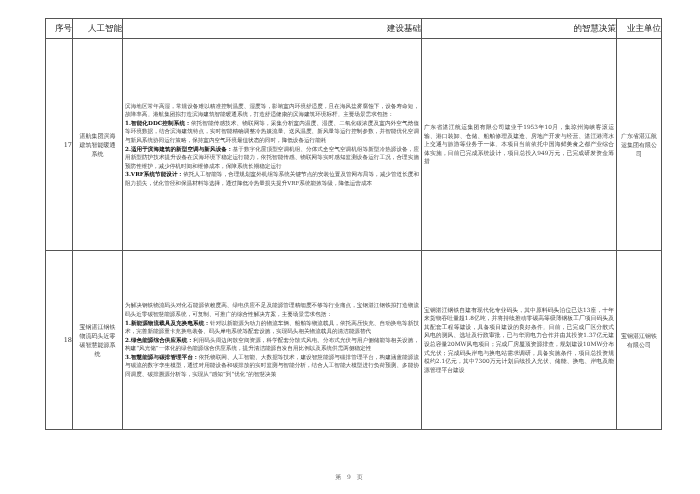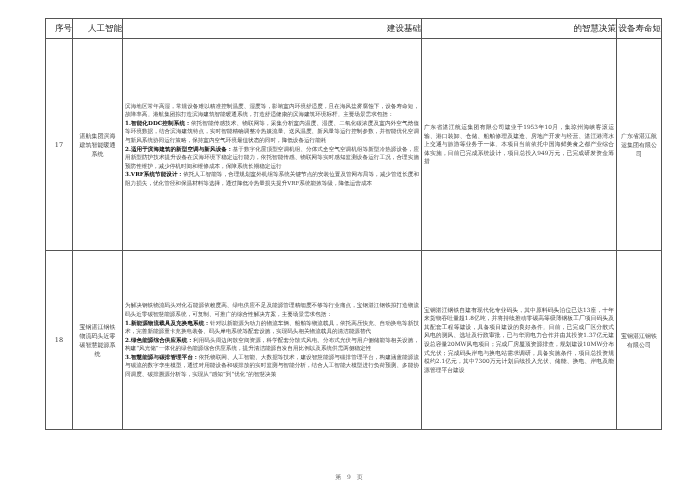--- a/index.html
+++ b/index.html
@@ -4,21 +4,21 @@
 <style>
   html, body { margin: 0; padding: 0; background: #ffffff; }
   body { width: 700px; height: 494px; position: relative; overflow: hidden;
          font-family: "DejaVu Serif", "Liberation Serif", serif; color: #222; }
   .page-table { position: absolute; left: 45px; top: 18px; width: 616px;
                 border-collapse: collapse; table-layout: fixed; }
   .page-table td { border: 1px solid #555; padding: 0; vertical-align: middle; }
   .title-cell { height: 29px; text-align: center; font-weight: bold; font-size: 13px;
                 letter-spacing: 0.5px; color: #111; }
   .head-cell { height: 19px; text-align: right; font-size: 8.5px; color: #222; }
-  .num-cell { text-align: center; font-size: 6.5px; color: #333; }
+  .num-cell { text-align: right; font-size: 6.5px; color: #333; }
   .name-cell { text-align: center; font-size: 6px; line-height: 9px; padding: 0 6px !important; color: #444; }
   .req-cell { font-size: 5.6px; line-height: 8.6px; padding: 0 2px !important; color: #444; text-align: justify; }
   .base-cell { font-size: 5.8px; line-height: 8.6px; padding: 0 2px !important; color: #444; text-align: justify; }
   .owner-cell { text-align: center; font-size: 6px; line-height: 9px; padding: 0 4px !important; color: #444; }
   .req-cell p, .base-cell p { margin: 0; }
   .bold-lead { font-weight: bold; color: #111; }
   .row17 { height: 212px; }
   .row18 { height: 179px; }
   .footer { position: absolute; left: 0; width: 700px; top: 473px; text-align: center;
             font-size: 6px; color: #666; letter-spacing: 2px; }
@@ -33,21 +33,21 @@
     <col style="width:299px">
     <col style="width:195px">
     <col style="width:45px">
   </colgroup>
   <tbody>
   <tr>
     <td class="head-cell">序号</td>
     <td class="head-cell">人工智能</td>
     <td class="head-cell">建设基础</td>
     <td class="head-cell">的智慧决策</td>
-    <td class="head-cell">设备寿命短</td>
+    <td class="head-cell">业主单位</td>
   </tr>
 
   <tr class="row17">
     <td class="num-cell">17</td>
     <td class="name-cell">湛航集团滨海建筑智能暖通系统</td>
     <td class="req-cell">
       <p>滨海地区常年高湿，常规设备难以精准控制温度、湿度等，影响室内环境舒适度，且在海风盐雾腐蚀下，设备寿命短，故障率高。港航集团拟打造滨海建筑智能暖通系统，打造舒适健康的滨海建筑环境标杆。主要场景需求包括：</p>
       <p><span class="bold-lead">1.智能化DDC控制系统：</span><span>依托智能传感技术、物联网等，采集分析室内温度、湿度、二氧化碳浓度及室内外空气焓值等环境数据，结合滨海建筑特点，实时智能精确调整冷热媒流量、送风温度、新风量等运行控制参数，并智能优化空调与新风系统协同运行策略，保持室内空气环境最佳状态的同时，降低设备运行能耗</span></p>
       <p><span class="bold-lead">2.适用于滨海建筑的新型空调与新风设备：</span><span>基于数字化屋顶型空调机组、分体式全空气空调机组等新型冷热源设备，应用新型防护技术提升设备在滨海环境下稳定运行能力，依托智能传感、物联网等实时感知监测设备运行工况，合理实施预防性维护，减少停机时间和维修成本，保障系统长期稳定运行</span></p>
       <p><span class="bold-lead">3.VRF系统节能设计：</span><span>依托人工智能等，合理规划室外机组等系统关键节点的安装位置及管网布局等，减少管道长度和阻力损失，优化管径和保温材料等选择，通过降低冷热量损失提升VRF系统能效等级，降低运营成本</span></p>

